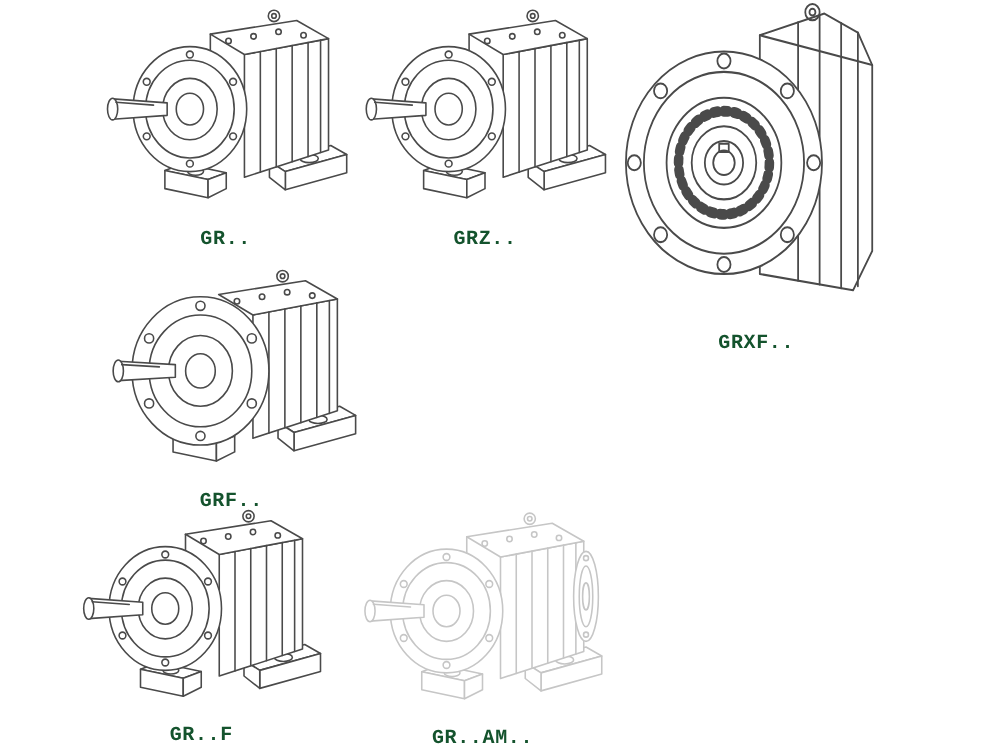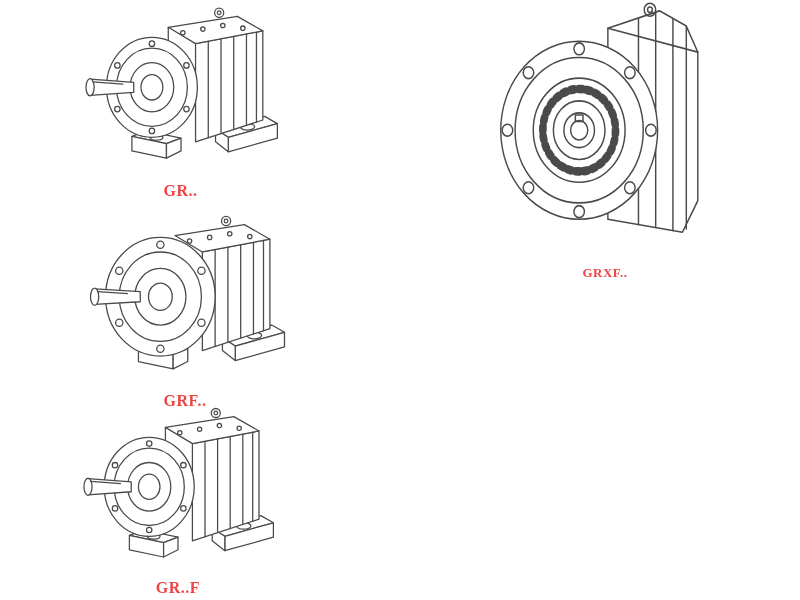--- a/index.html
+++ b/index.html
@@ -4,29 +4,29 @@
 <style>
   * { margin:0; padding:0; box-sizing:border-box; }
   html,body { width:800px; height:600px; }
   body { background:#ffffff; font-family:"Liberation Serif", serif; }
   .page { position:relative; width:800px; height:600px; background:#ffffff; overflow:hidden; }
   .defs-svg { position:absolute; width:0; height:0; overflow:hidden; }
   .cell { position:absolute; display:flex; flex-direction:column; align-items:center; }
   .drawing { display:block; color:#4a4a4a; }
   .cell.faded .drawing { color:#c6c6c6; }
   .model-label {
-    font-family:Liberation Serif, serif;
+    font-family:Liberation Mono, monospace;
     font-weight:bold;
-    color:#ef4444;
+    color:#14532d;
     font-size:16px;
     letter-spacing:0.5px;
     margin-top:4px;
     white-space:nowrap;
   }
-  .model-label.big { font-size:13px; margin-top:10px; }
+  .model-label.big { font-size:16px; margin-top:10px; }
 </style>
 </head>
 <body>
 
 <div class="page">
 
   <svg class="defs-svg" aria-hidden="true">
     <defs>
 
       <symbol id="gb-foot" viewBox="0 0 220 190">
@@ -164,38 +164,50 @@
     </defs>
   </svg>
 
   <figure class="cell" style="left:78px; top:2px; width:205px;">
     <svg class="drawing" viewBox="0 0 220 190" width="200" height="176">
         <use href="#gb-foot"></use>
       </svg>
     <figcaption class="model-label">GR..</figcaption>
   </figure>
 
+  <figure class="cell" style="left:288px; top:2px; width:200px;">
+    <svg class="drawing" viewBox="0 0 220 190" width="200" height="176">
+        <use href="#gb-foot"></use>
+      </svg>
+    <figcaption class="model-label">GRZ..</figcaption>
+  </figure>
 
   <figure class="cell" style="left:494px; top:0px; width:222px;">
     <svg class="drawing" viewBox="0 0 230 235" width="220" height="255" preserveAspectRatio="none">
         <use href="#gb-front"></use>
       </svg>
     <figcaption class="model-label big">GRXF..</figcaption>
   </figure>
 
   <figure class="cell" style="left:80px; top:210px; width:210px;align-items:center;">
     <svg class="drawing" viewBox="0 0 230 195" width="210" height="178">
         <use href="#gb-flange"></use>
       </svg>
     <figcaption class="model-label">GRF..</figcaption>
   </figure>
 
 
-  <figure class="cell" style="left:78px; top:404px; width:200px;align-items:center;">
+  <figure class="cell" style="left:61px; top:404px; width:200px;align-items:center;">
     <svg class="drawing" viewBox="0 0 220 190" width="198" height="171">
         <use href="#gb-foot"></use>
       </svg>
     <figcaption class="model-label">GR..F</figcaption>
   </figure>
 
+  <figure class="cell faded" style="left:286px; top:406px; width:200px;">
+    <svg class="drawing" viewBox="0 0 220 190" width="198" height="171">
+        <use href="#gb-am"></use>
+      </svg>
+    <figcaption class="model-label">GR..AM..</figcaption>
+  </figure>
 
 
 </div>
 
 </body></html>

